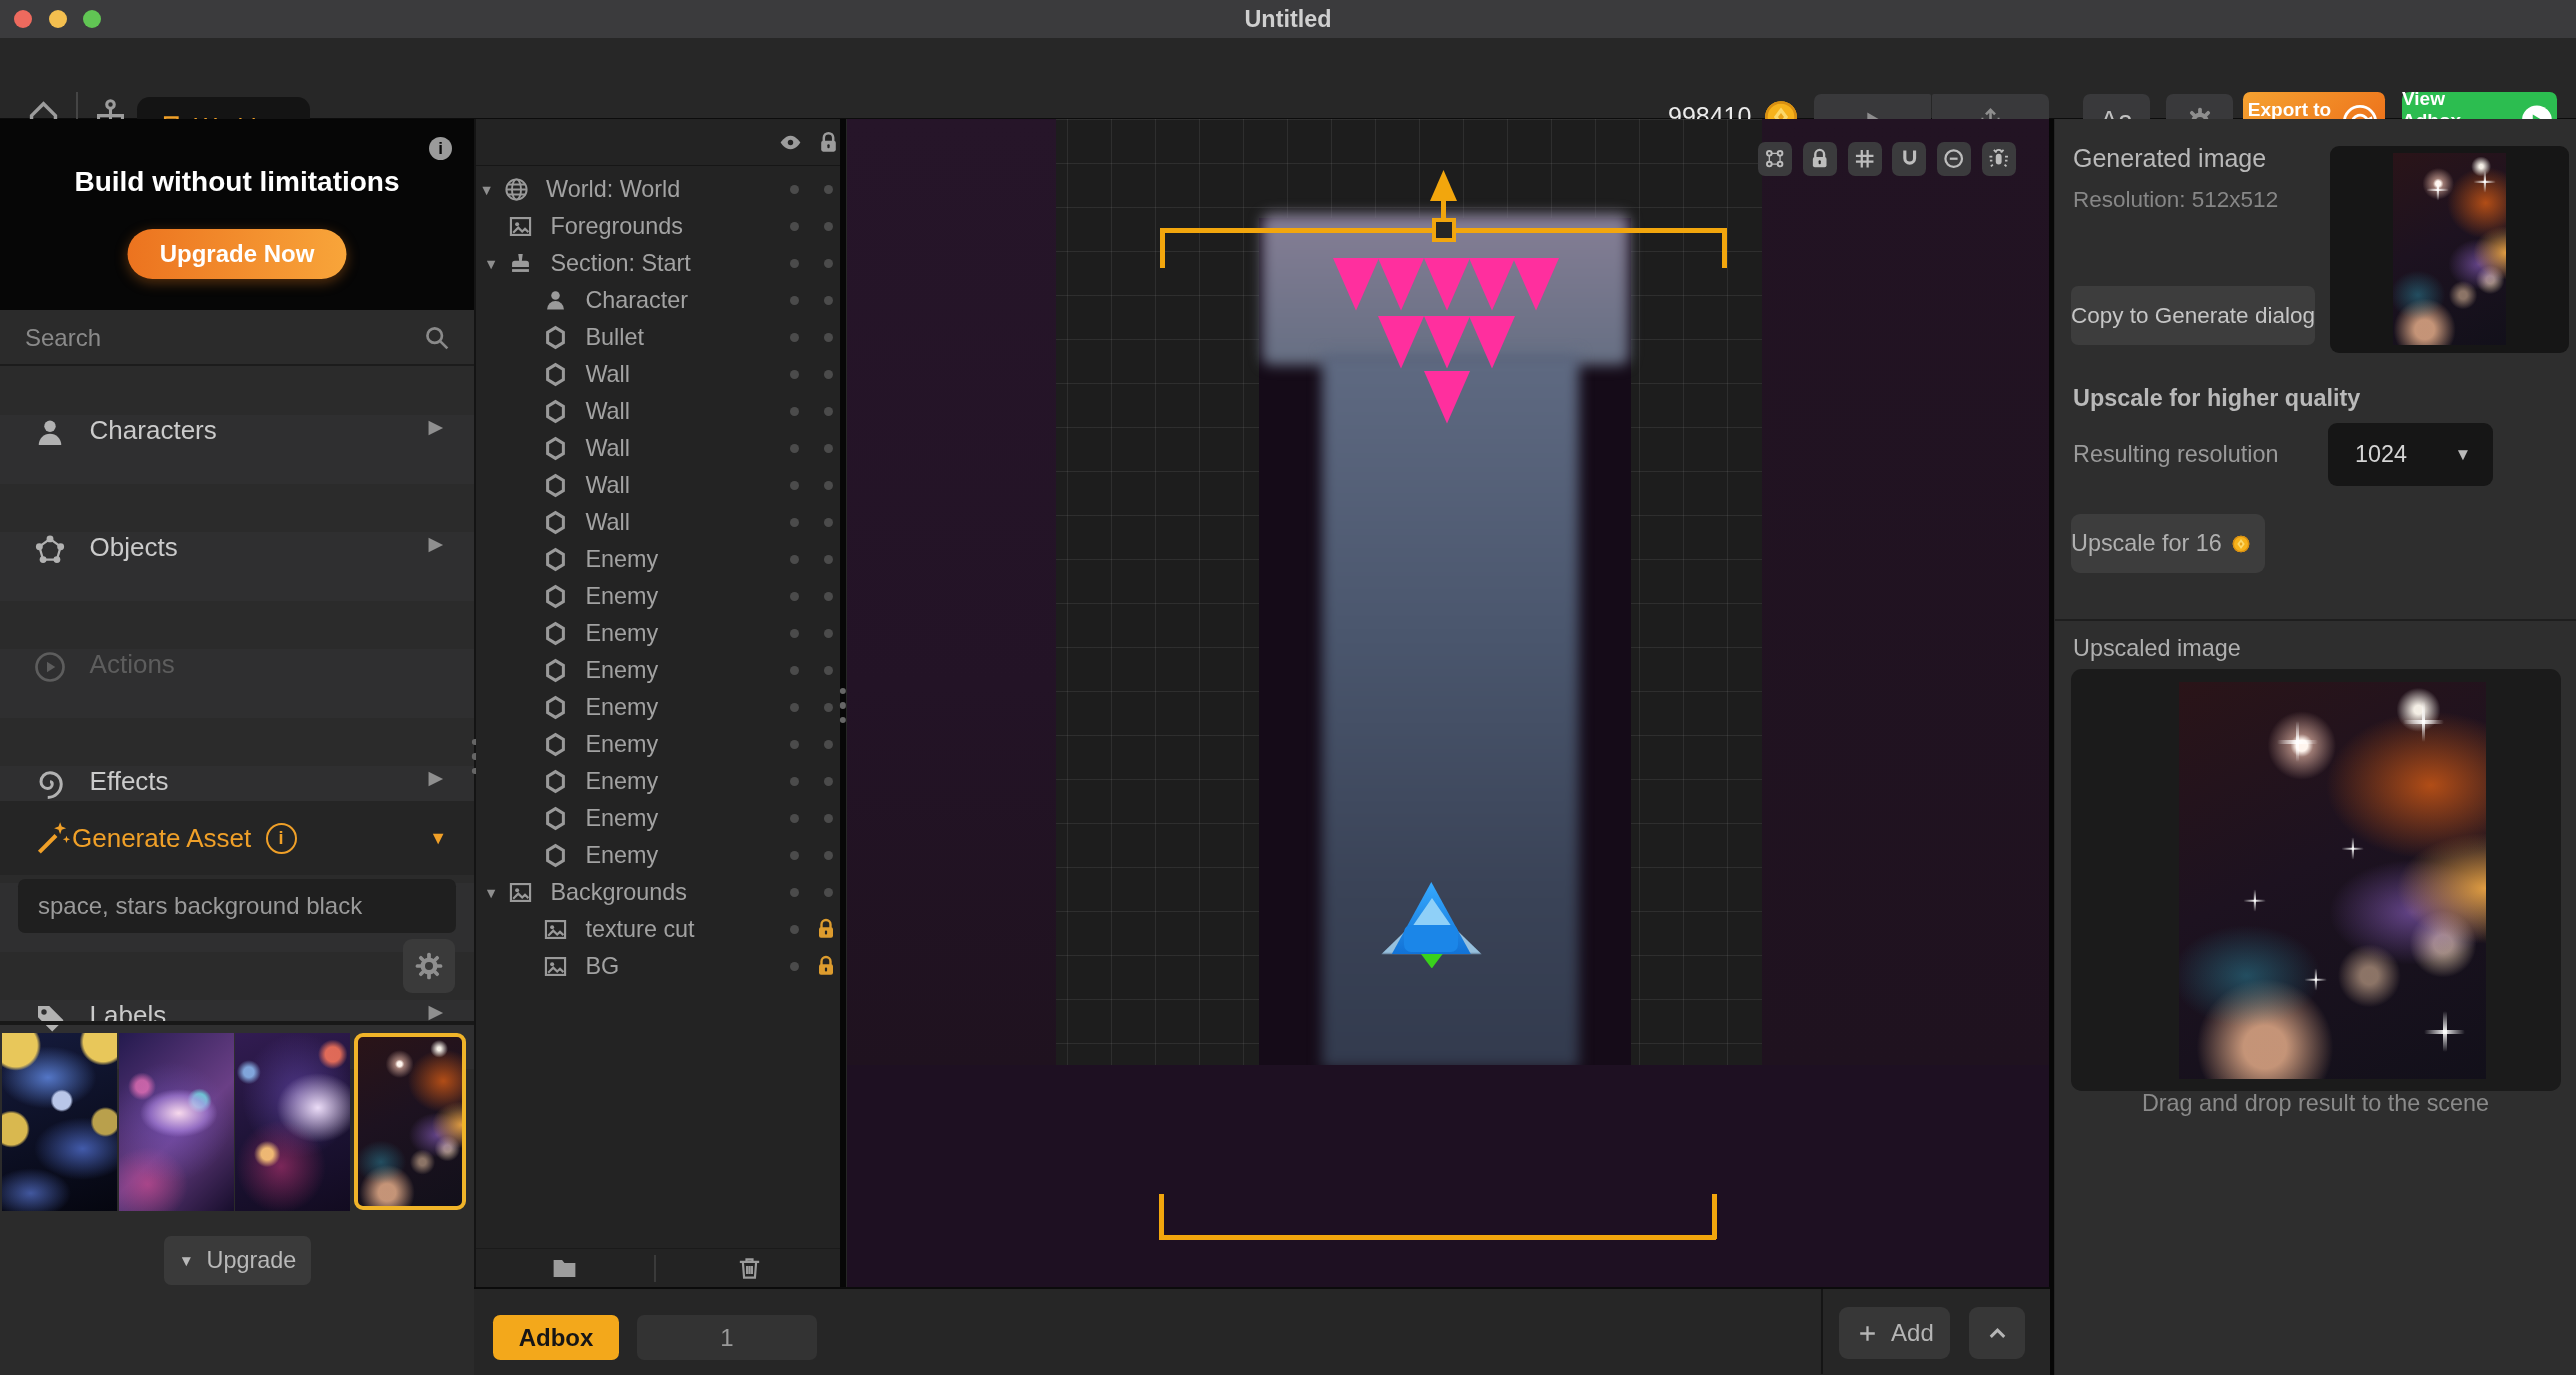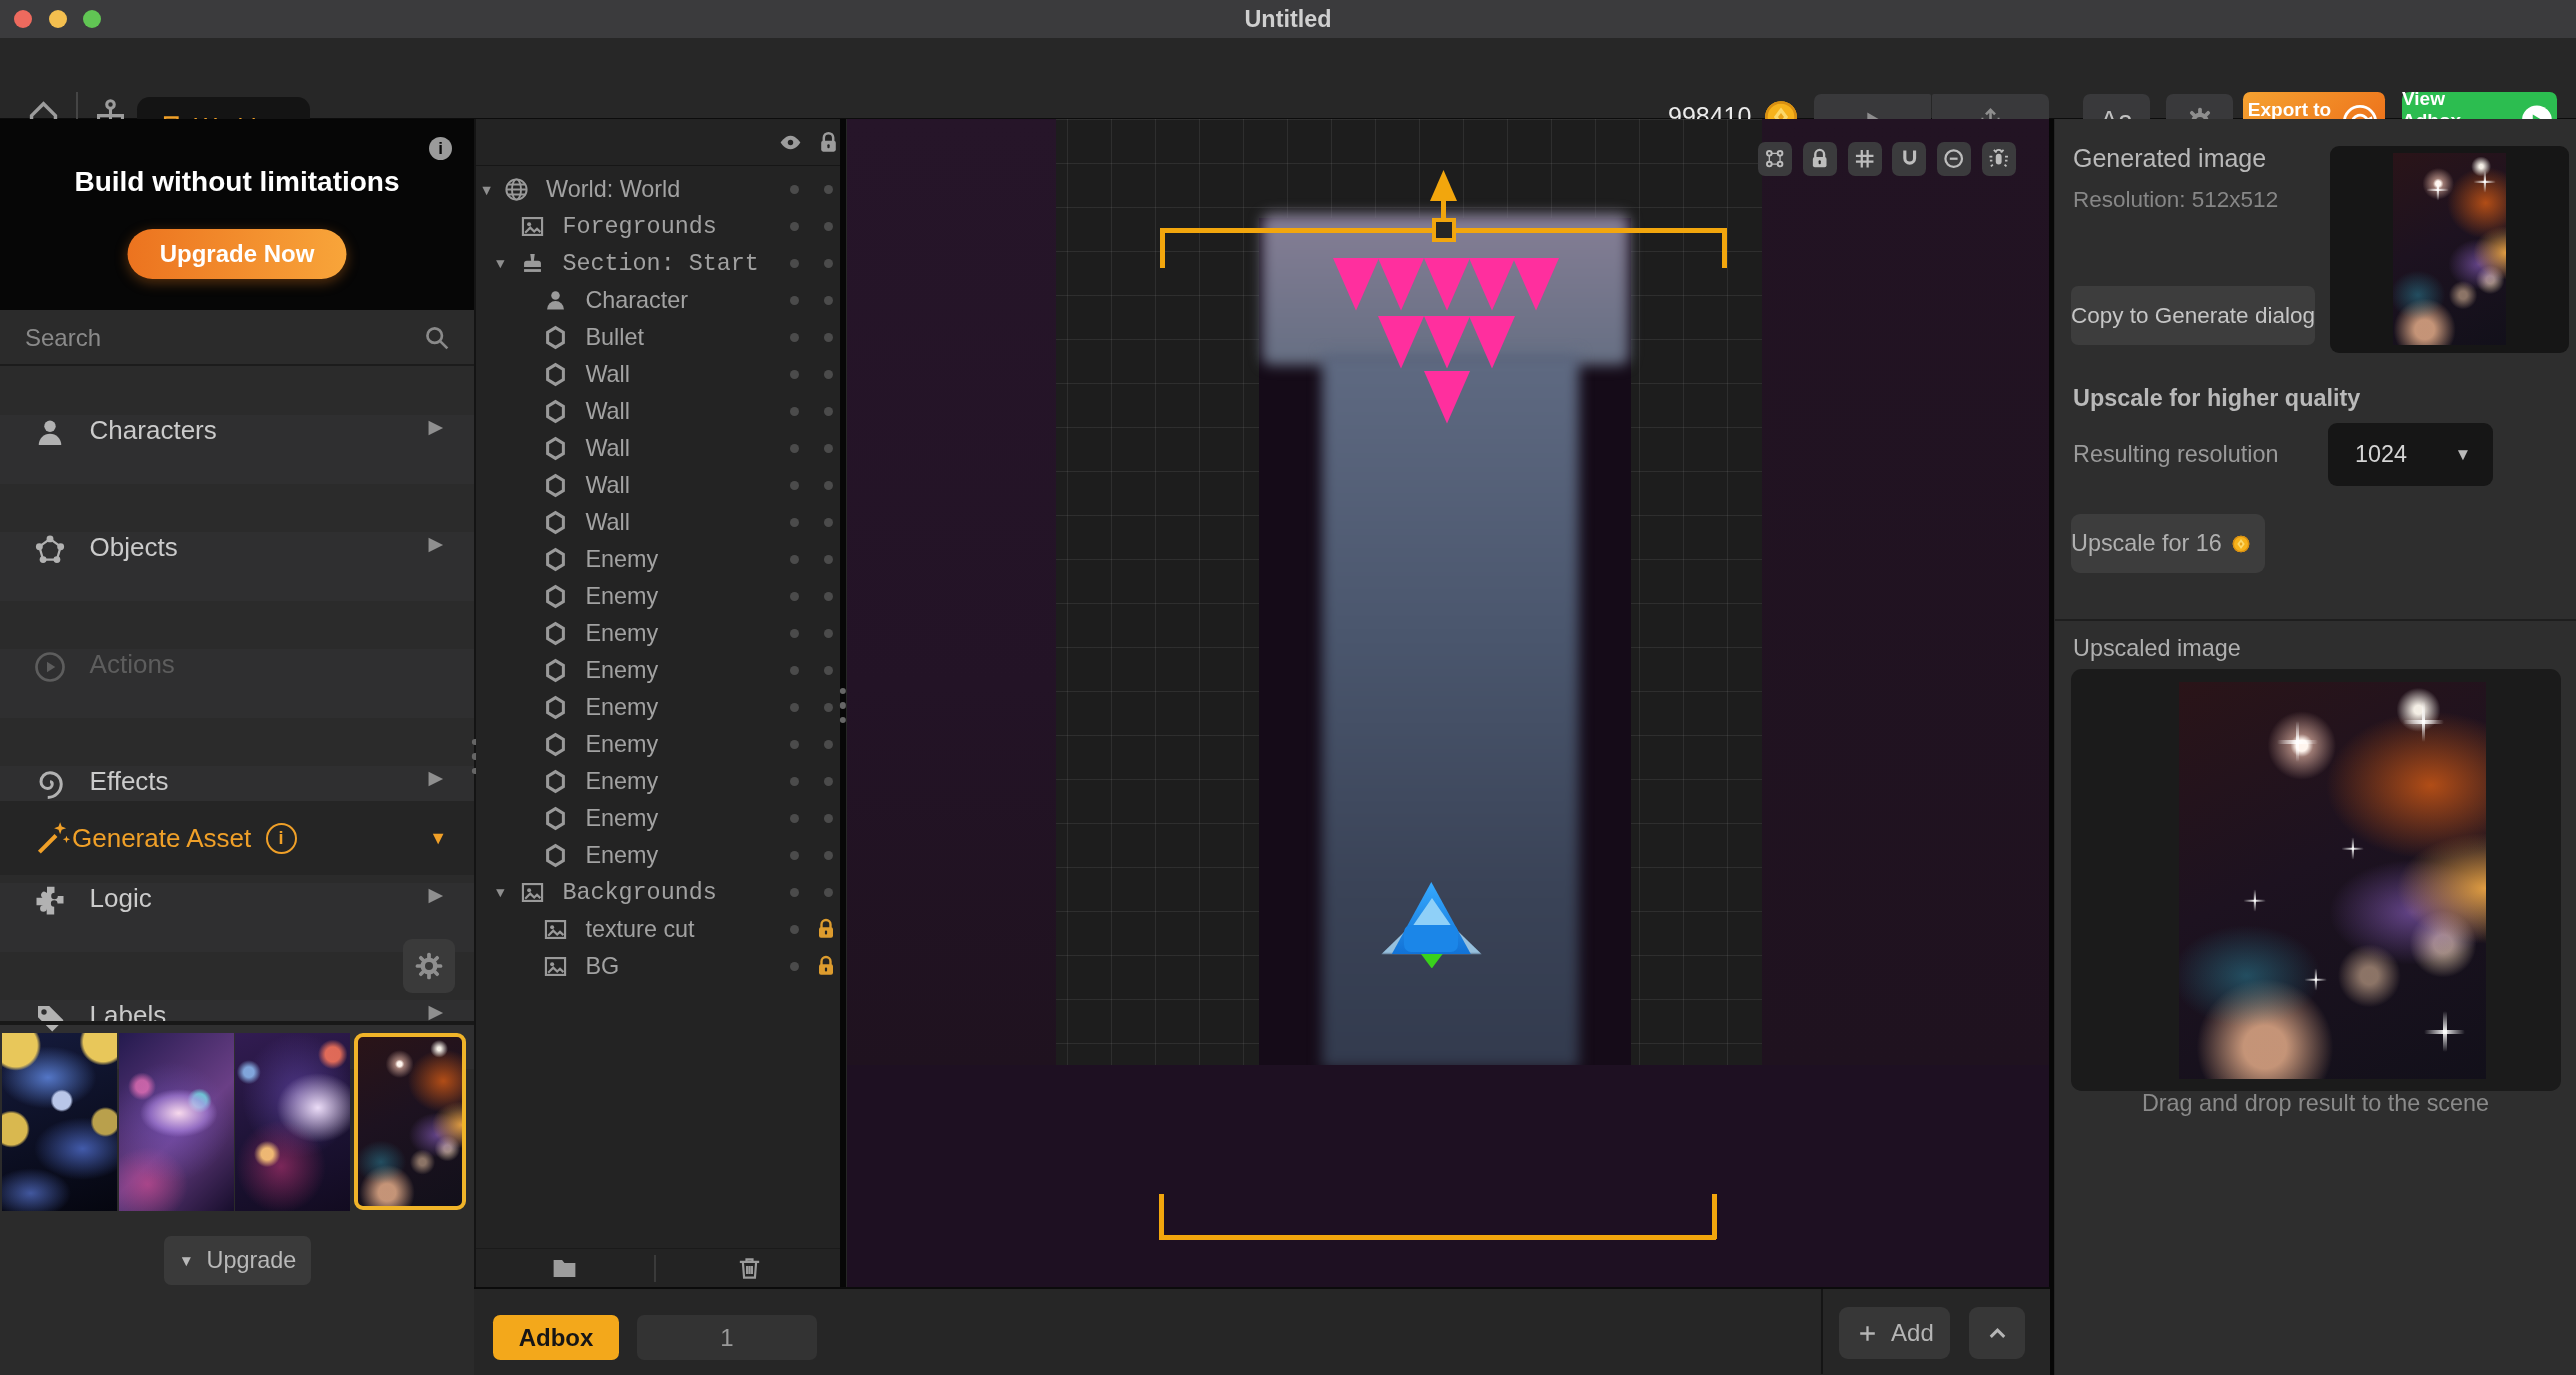--- a/index.html
+++ b/index.html
@@ -126,21 +126,21 @@
   
   #treepanel{left:476px;top:119px;width:364px;height:1168px;background:#232323;}
   #treeheader{left:0;top:0;width:364px;height:47px;border-bottom:1.8px solid #161616;box-sizing:border-box;}
   #treeheader .hicon{position:absolute;top:10.8px;width:25px;height:25px;color:#9c9c9c;}
   #tree{left:0;top:52px;width:364px;}
   .trow{position:relative;height:37px;display:flex;align-items:center;}
   .trow .texp{width:23.4px;text-align:left;color:#8f8f8f;font-size:14.4px;flex:none;}
   .trow .ticon{width:27px;height:27px;color:#9a9a9a;flex:none;margin-right:16px;}
   .trow .tlabel{color:#a2a2a2;font-size:23.4px;white-space:nowrap;}
   .trow.d0{padding-left:3.6px;}
-  .trow.d1{padding-left:20px;font-family:Liberation Mono, monospace;}
+  .trow.d1{padding-left:8px;}
   .trow.d2{padding-left:43px;}
   .trow .dot{position:absolute;top:14.4px;width:9px;height:9px;border-radius:50%;background:#4b4b4b;}
   .trow .dot-a{right:41px;}
   .trow .dot-b{right:7.2px;}
   .trow .row-lock{display:none;position:absolute;right:1.8px;top:6.3px;width:24px;height:24px;color:#dd9c2e;}
   .trow.locked .row-lock{display:block;}
   #treefooter{left:0;top:1129px;width:364px;height:40px;border-top:1.8px solid #1a1a1a;box-sizing:border-box;}
   #treefooter .ficon{position:absolute;top:5.4px;width:29px;height:29px;color:#9c9c9c;}
   #treefooter .fsep{position:absolute;left:178px;top:6.3px;width:1.8px;height:27px;background:#3a3a3a;}
 
@@ -419,20 +419,23 @@
           <svg viewBox="0 0 24 24" fill="currentColor">
             <path d="M2.5 20L13 9.5l1.8 1.8L4.3 21.8z"></path>
             <path d="M16.5 2l1 2.8 2.8 1-2.8 1-1 2.8-1-2.8-2.8-1 2.8-1z"></path>
             <path d="M20.5 10.5l.6 1.7 1.7.6-1.7.6-.6 1.7-.6-1.7-1.7-.6 1.7-.6z"></path>
           </svg>
         </span>
       <span class="glabel">Generate Asset</span>
       <span class="circle-i">i</span>
       <span class="gcaret">▼</span>
     </div>
+    <div id="promptwrap" class="abs">
+      <input type="text" value="space, stars background black" style="">
+    </div>
     <div id="btn-gengear" class="abs">
       <span class="gi">
           <svg viewBox="0 0 24 24" fill="currentColor">
             <rect x="10.6" y="2" width="2.8" height="20" rx="1.2"></rect>
             <rect x="2" y="10.6" width="20" height="2.8" rx="1.2"></rect>
             <rect x="10.6" y="2" width="2.8" height="20" rx="1.2" transform="rotate(45 12 12)"></rect>
             <rect x="2" y="10.6" width="20" height="2.8" rx="1.2" transform="rotate(45 12 12)"></rect>
             <circle cx="12" cy="12" r="6.4"></circle>
             <circle cx="12" cy="12" r="3" fill="var(--hole,#2b2b2b)"></circle>
           </svg>

